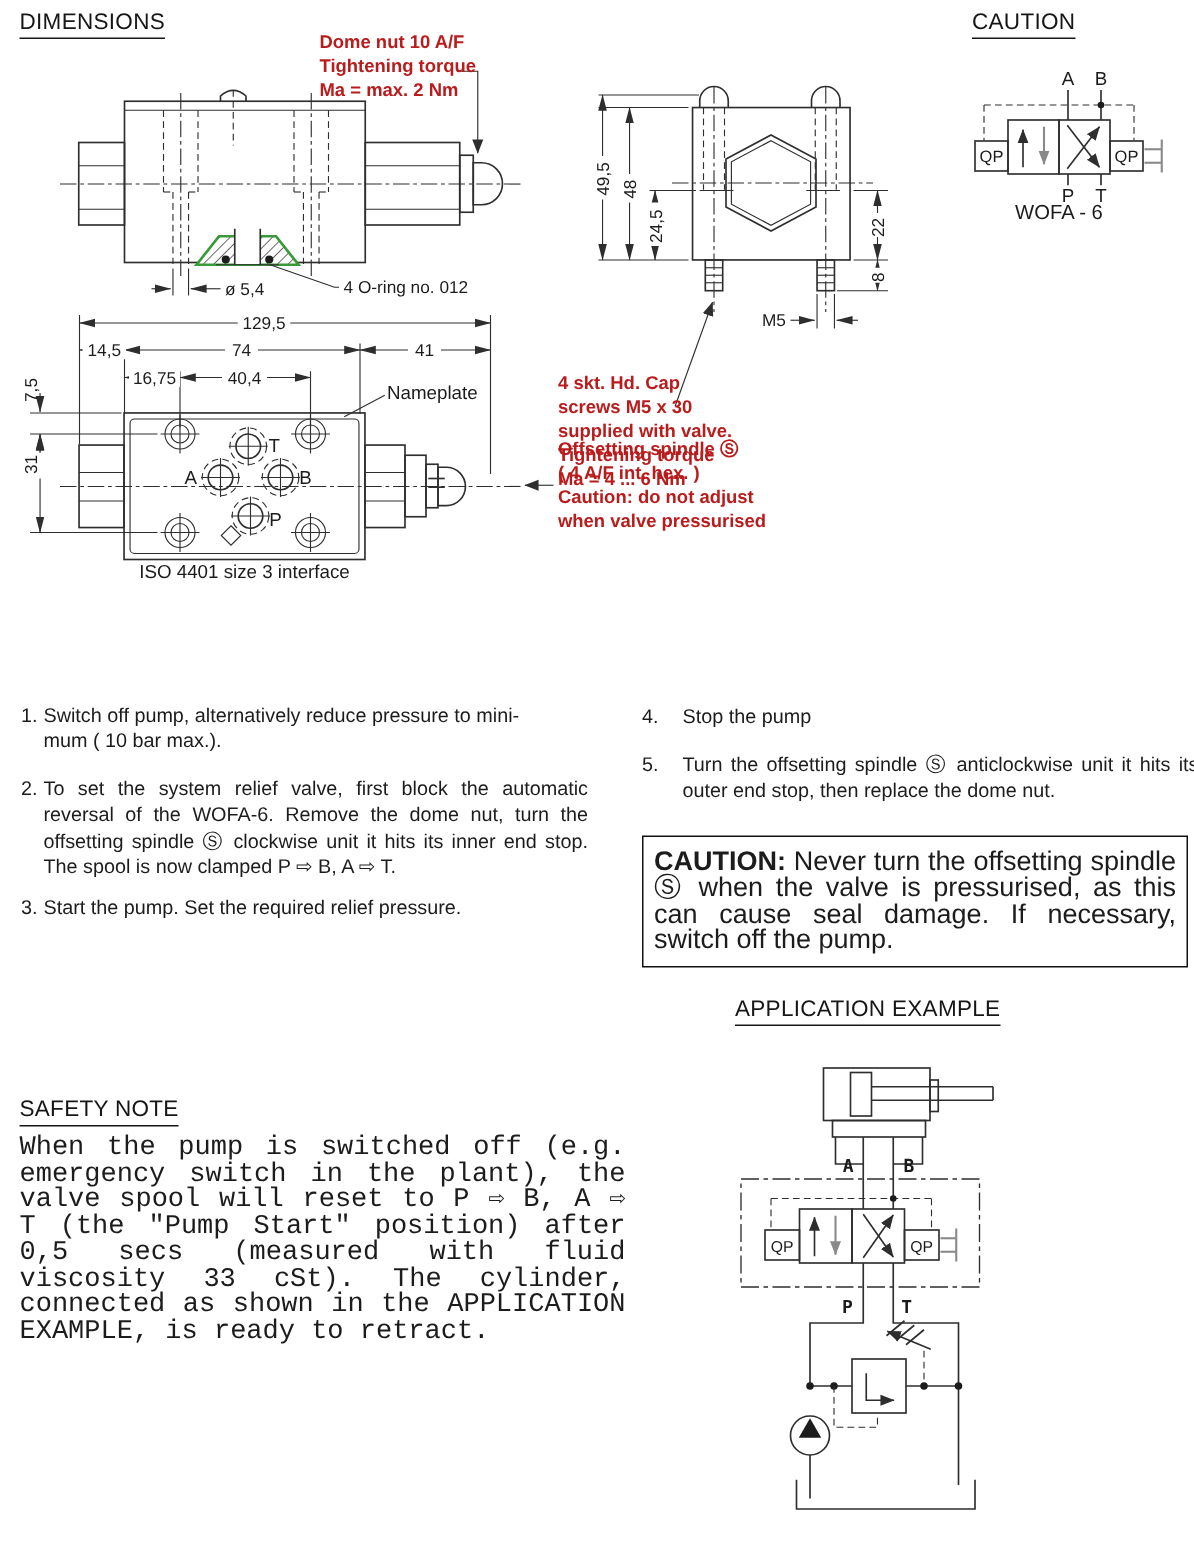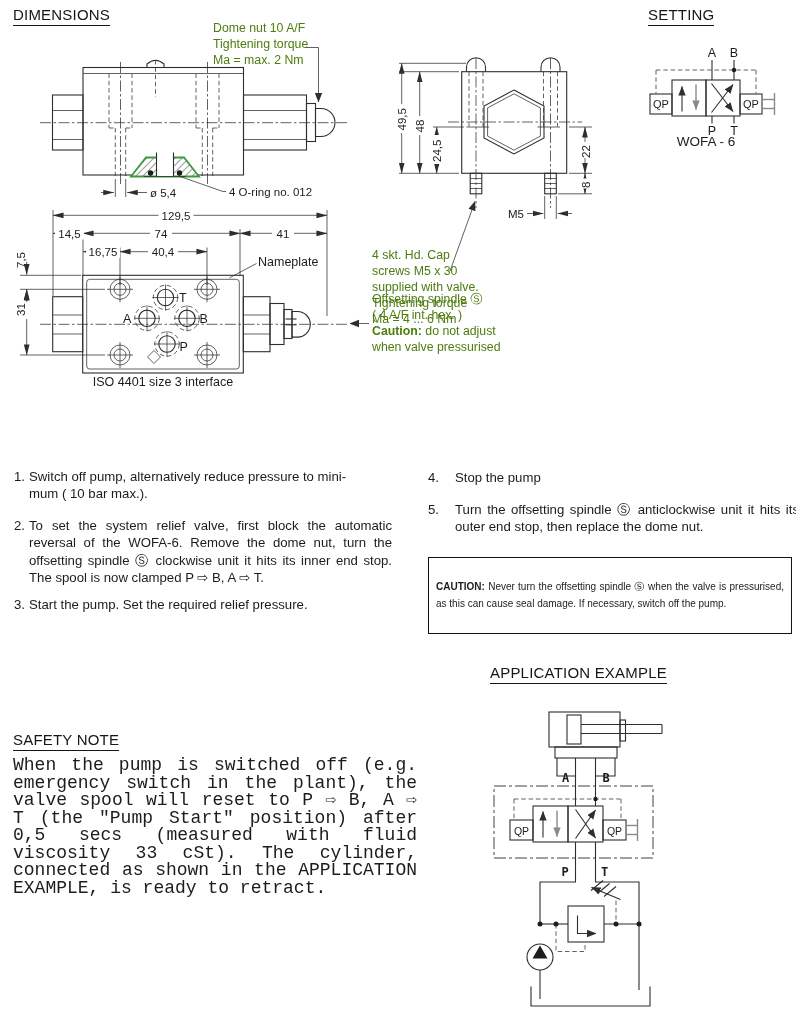--- a/index.html
+++ b/index.html
@@ -1,29 +1,29 @@
 <!DOCTYPE html>
 <html><head>
 <meta charset="utf-8">
 <style>
   html,body{margin:0;padding:0;background:#fff;}
   .page{position:relative;width:796px;height:1027px;background:#fff;overflow:hidden;
         font-family:"Liberation Sans","DejaVu Sans",sans-serif;color:#1c1c1c;}
   svg{position:absolute;left:0;}
   .hd{position:absolute;font-size:15px;letter-spacing:.2px;color:#161616;
       border-bottom:1.6px solid #161616;padding-bottom:2px;white-space:nowrap;}
-  .note{position:absolute;font-size:12.3px;line-height:15.9px;color:#4d7c0f;}
+  .note{position:absolute;font-size:12.3px;line-height:15.9px;color:#b91c1c;font-weight:bold;}
   .pre{white-space:pre-line;}
   .li{position:absolute;display:flex;font-size:13.2px;line-height:17.4px;}
   .li .num{width:15px;flex:none;}
   .li .txt{text-align:justify;}
   .txt-l{width:363px;}
   .txt-r{width:344px;margin-left:12px;}
   .para{position:absolute;font-size:18px;line-height:17.5px;text-align:justify;margin:0;font-family:Liberation Mono, monospace;}
-  .cbox{position:absolute;border:1.6px solid #111;padding:20px 7px;font-size:10px;
+  .cbox{position:absolute;border:1.6px solid #111;padding:8px 7px;font-size:18px;
         line-height:17.4px;text-align:justify;}
   
   .s{stroke:#2e2e2e;fill:none;stroke-width:1.1;}
   .t{stroke:#2e2e2e;fill:none;stroke-width:.75;}
   .d{stroke-dasharray:4.5 2.8;}
   .c{stroke:#2e2e2e;fill:none;stroke-width:.75;stroke-dasharray:11 2.5 2.5 2.5;}
   .dim{stroke:#2e2e2e;fill:none;stroke-width:.75;}
   .gry{stroke:#8a8a8a;fill:none;stroke-width:1.4;}
   text{font-family:"Liberation Sans","DejaVu Sans",sans-serif;fill:#1c1c1c;}
   .lb{font-size:11.5px;}
@@ -34,21 +34,21 @@
   .mono{font-family:"DejaVu Sans Mono",monospace;font-weight:700;font-size:12px;}
   .wh{fill:#fff;stroke:none;}
   .dk{fill:#1c1c1c;stroke:none;}
 </style>
 </head>
 <body>
 
 <div class="page">
 
   <div class="hd" style="left:13px;top:6px;">DIMENSIONS</div>
-  <div class="hd" style="left:648px;top:6px;">SETTING</div>
+  <div class="hd" style="left:648px;top:6px;">CAUTION</div>
 
   <svg style="top:0;" width="796" height="410" viewBox="0 0 796 410">
     <defs>
       <marker id="A" viewBox="0 0 10 6" refX="9.6" refY="3" markerWidth="11" markerHeight="6.6" orient="auto-start-reverse" markerUnits="userSpaceOnUse">
           <path d="M0,0.4 L10,3 L0,5.6 Z" fill="#2e2e2e"></path>
         </marker>
       <marker id="B" viewBox="0 0 9 8" refX="8.6" refY="4" markerWidth="9.5" markerHeight="8.4" orient="auto-start-reverse" markerUnits="userSpaceOnUse">
           <path d="M0,0.5 L9,4 L0,7.5 Z" fill="#2e2e2e"></path>
         </marker>
       <marker id="G" viewBox="0 0 9 8" refX="8.6" refY="4" markerWidth="9.5" markerHeight="8.4" orient="auto-start-reverse" markerUnits="userSpaceOnUse">

